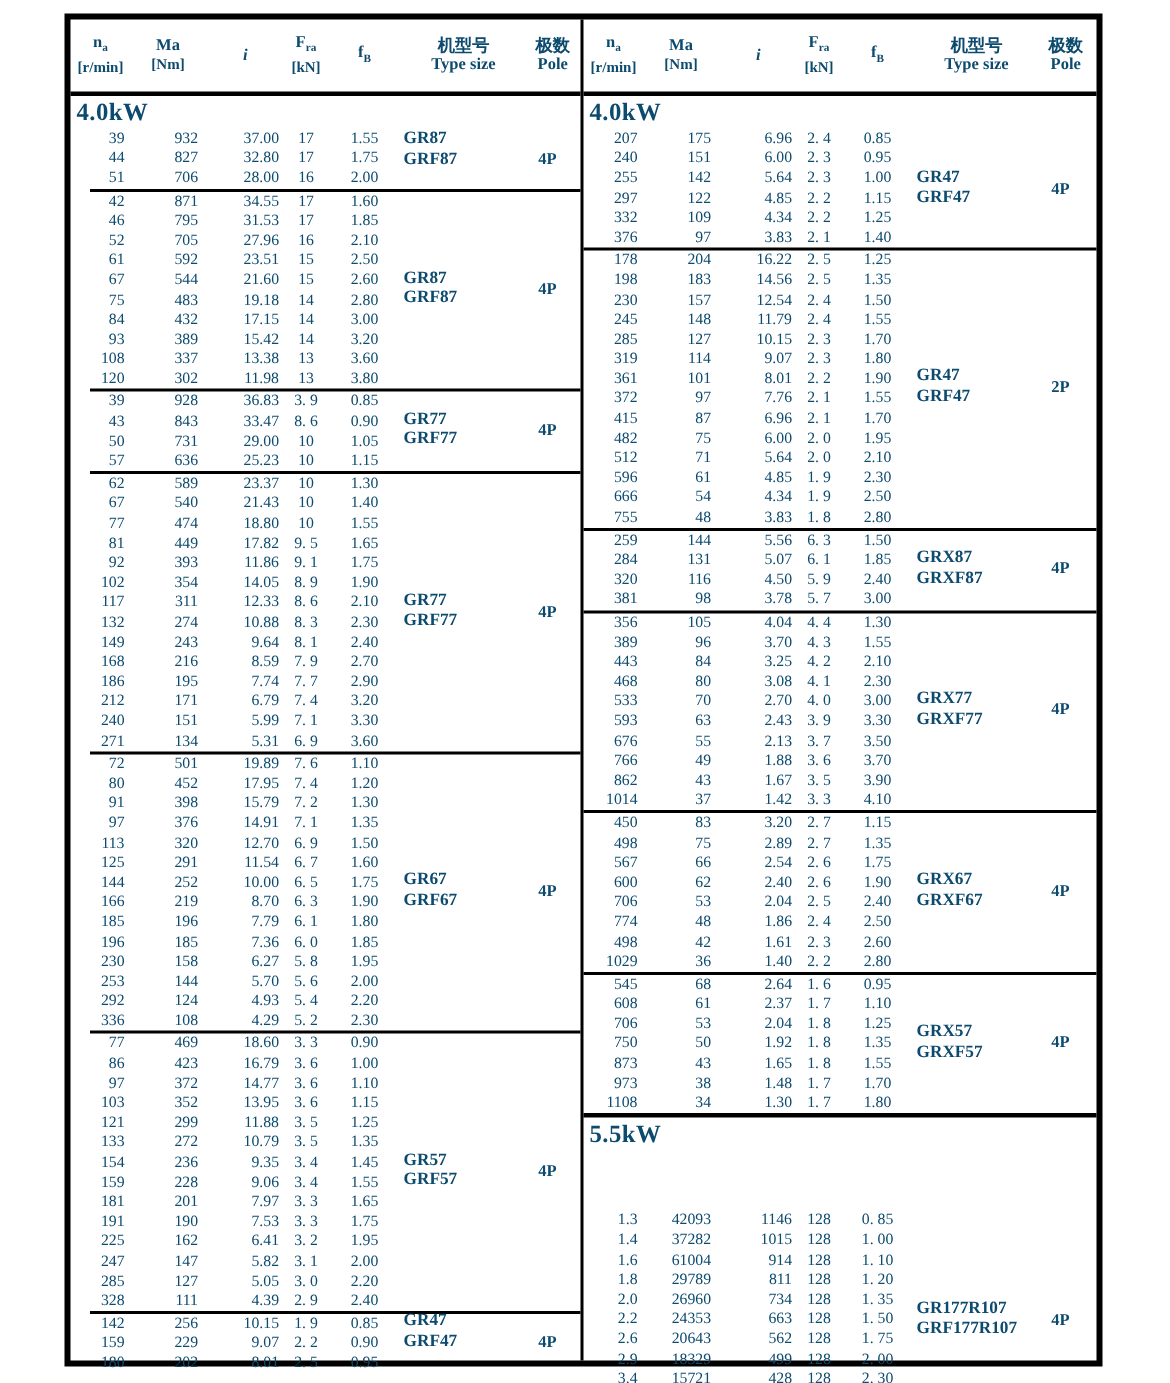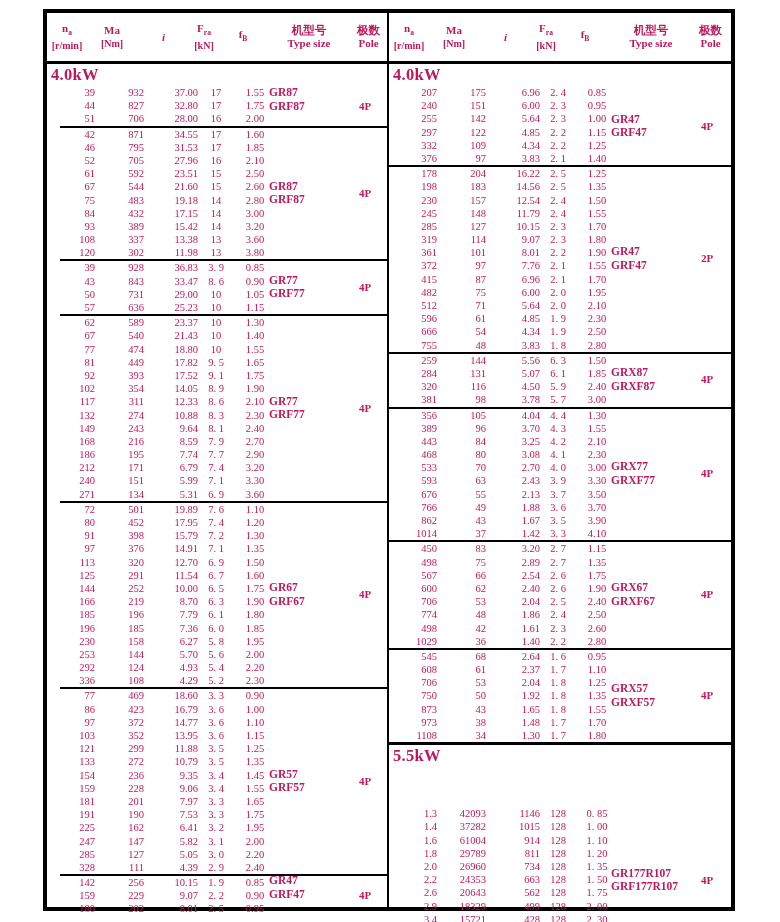--- a/index.html
+++ b/index.html
@@ -1,17 +1,17 @@
 <!DOCTYPE html>
 <html><head>
 <meta charset="utf-8">
 <style>
   html,body{margin:0;padding:0;background:#ffffff;}
   .page{position:relative;width:780px;height:922px;background:#fff;
-        font-family:"Liberation Serif",serif;color:#be185d;overflow:hidden;}
+        font-family:"Liberation Serif",serif;color:#0c4a6e;overflow:hidden;}
   .frame{position:absolute;left:43px;top:9px;width:684px;height:894px;
          border:4px solid #000;display:flex;}
   .half{width:342px;height:100%;display:flex;flex-direction:column;box-sizing:border-box;}
   .half.left{border-right:2px solid #000;}
   
   .hrow{height:48px;border-bottom:3px solid #000;display:flex;align-items:center;
         font-weight:bold;flex:none;}
   .hcell{text-align:center;font-size:11px;line-height:13px;}
   .hunit{font-size:10px;}
   .hcn{font-size:11.5px;font-family:"DejaVu Sans","Liberation Sans",sans-serif;font-weight:bold;}
@@ -19,21 +19,21 @@
   .it{font-style:italic;}
   
   .w-na{width:40px;} .w-ma{width:50px;} .w-i{width:53px;} .w-fra{width:28px;}
   .w-fb{width:50px;} .w-type{width:82px;text-align:center;} .w-pole{width:37px;}
   
   .tbody{flex:1;display:flex;flex-direction:column;}
   .section{display:flex;flex-direction:column;}
   .section-sep{border-top:3px solid #000;gap:40px;}
   .power-heading{height:22px;line-height:22px;font-size:16.5px;font-weight:bold;
                  padding-left:4px;letter-spacing:0.3px;}
-  .group{position:relative;display:flex;flex-direction:column;padding-left:12px;}
+  .group{position:relative;display:flex;flex-direction:column;}
   .group.sep::before{content:"";position:absolute;top:0;height:2px;background:#000;
                      left:0;right:0;}
   .half.left .group.sep::before{left:13px;}
   .group.sep{padding-top:2px;}
   .row{height:13.2px;line-height:13.2px;display:flex;font-size:10.5px;flex:none;}
   .c-na{width:40px;text-align:right;padding-right:4px;box-sizing:border-box;}
   .c-ma{width:50px;text-align:right;padding-right:5px;box-sizing:border-box;}
   .c-i{width:53px;text-align:right;padding-right:4px;box-sizing:border-box;}
   .c-fra{width:28px;text-align:center;white-space:pre;}
   .c-fb{width:50px;text-align:center;white-space:pre;}
@@ -246,21 +246,21 @@
               <div class="row">
                 <div class="c-na">81</div>
                 <div class="c-ma">449</div>
                 <div class="c-i">17.82</div>
                 <div class="c-fra">9. 5</div>
                 <div class="c-fb">1.65</div>
               </div>
               <div class="row">
                 <div class="c-na">92</div>
                 <div class="c-ma">393</div>
-                <div class="c-i">17.52</div>
+                <div class="c-i">11.86</div>
                 <div class="c-fra">9. 1</div>
                 <div class="c-fb">1.75</div>
               </div>
               <div class="row">
                 <div class="c-na">102</div>
                 <div class="c-ma">354</div>
                 <div class="c-i">14.05</div>
                 <div class="c-fra">8. 9</div>
                 <div class="c-fb">1.90</div>
               </div>

